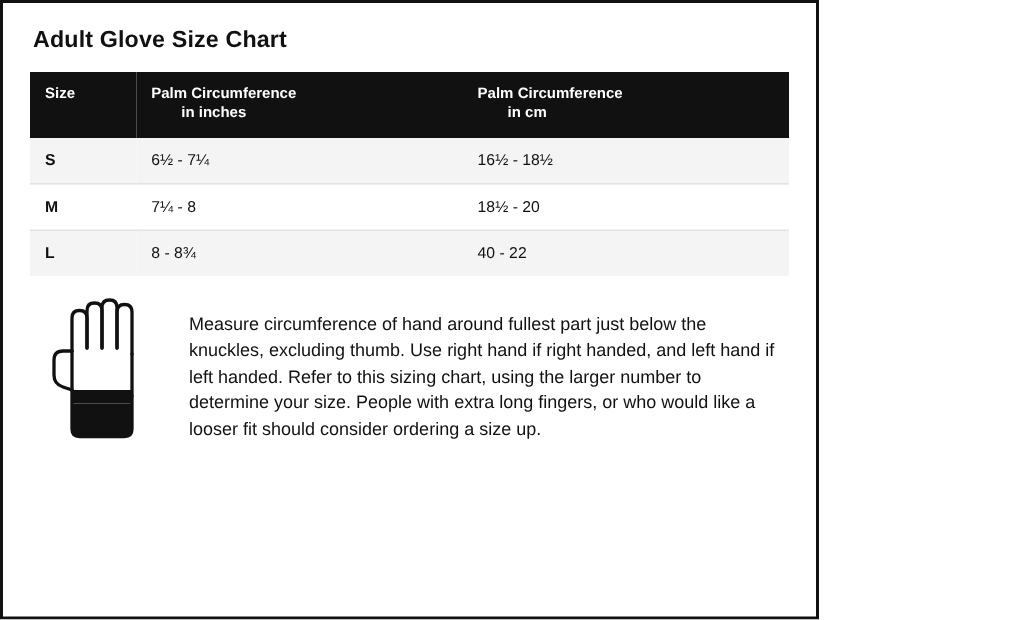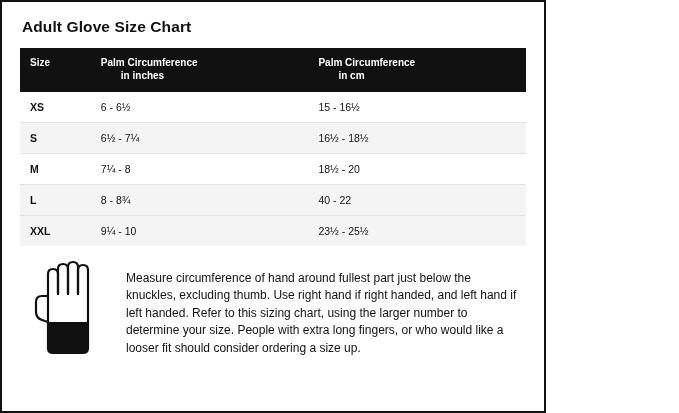--- a/index.html
+++ b/index.html
@@ -115,44 +115,34 @@
             <span>Palm Circumference</span>
             <span class="sub">in inches</span>
           </th>
           <th>
             <span>Palm Circumference</span>
             <span class="sub">in cm</span>
           </th>
         </tr>
       </thead>
       <tbody>
-        <tr>
-          <td class="size-cell">XS</td>
-          <td>6 - 6½</td>
-          <td>15 - 16½</td>
-        </tr>
         <tr class="alt">
           <td class="size-cell">S</td>
           <td>6½ - 7¼</td>
           <td>16½ - 18½</td>
         </tr>
         <tr>
           <td class="size-cell">M</td>
           <td>7¼ - 8</td>
           <td>18½ - 20</td>
         </tr>
         <tr class="alt">
           <td class="size-cell">L</td>
           <td>8 - 8¾</td>
           <td>40 - 22</td>
-        </tr>
-        <tr class="alt">
-          <td class="size-cell">XXL</td>
-          <td>9¼ - 10</td>
-          <td>23½ - 25½</td>
         </tr>
       </tbody>
     </table>
 
     <div class="footer">
       <div class="glove-wrap">
         <svg viewBox="0 0 84 96" width="84" height="96" aria-hidden="true">
           <g fill="none" stroke="#111111" stroke-width="2.2" stroke-linecap="round" stroke-linejoin="round">
             <path d="M20 36 L20 14 Q20 9 25 9 Q30 9 30 14 L30 34"></path>
             <path d="M30 34 L30 9 Q30 4 35 4 Q40 4 40 9 L40 34"></path>

